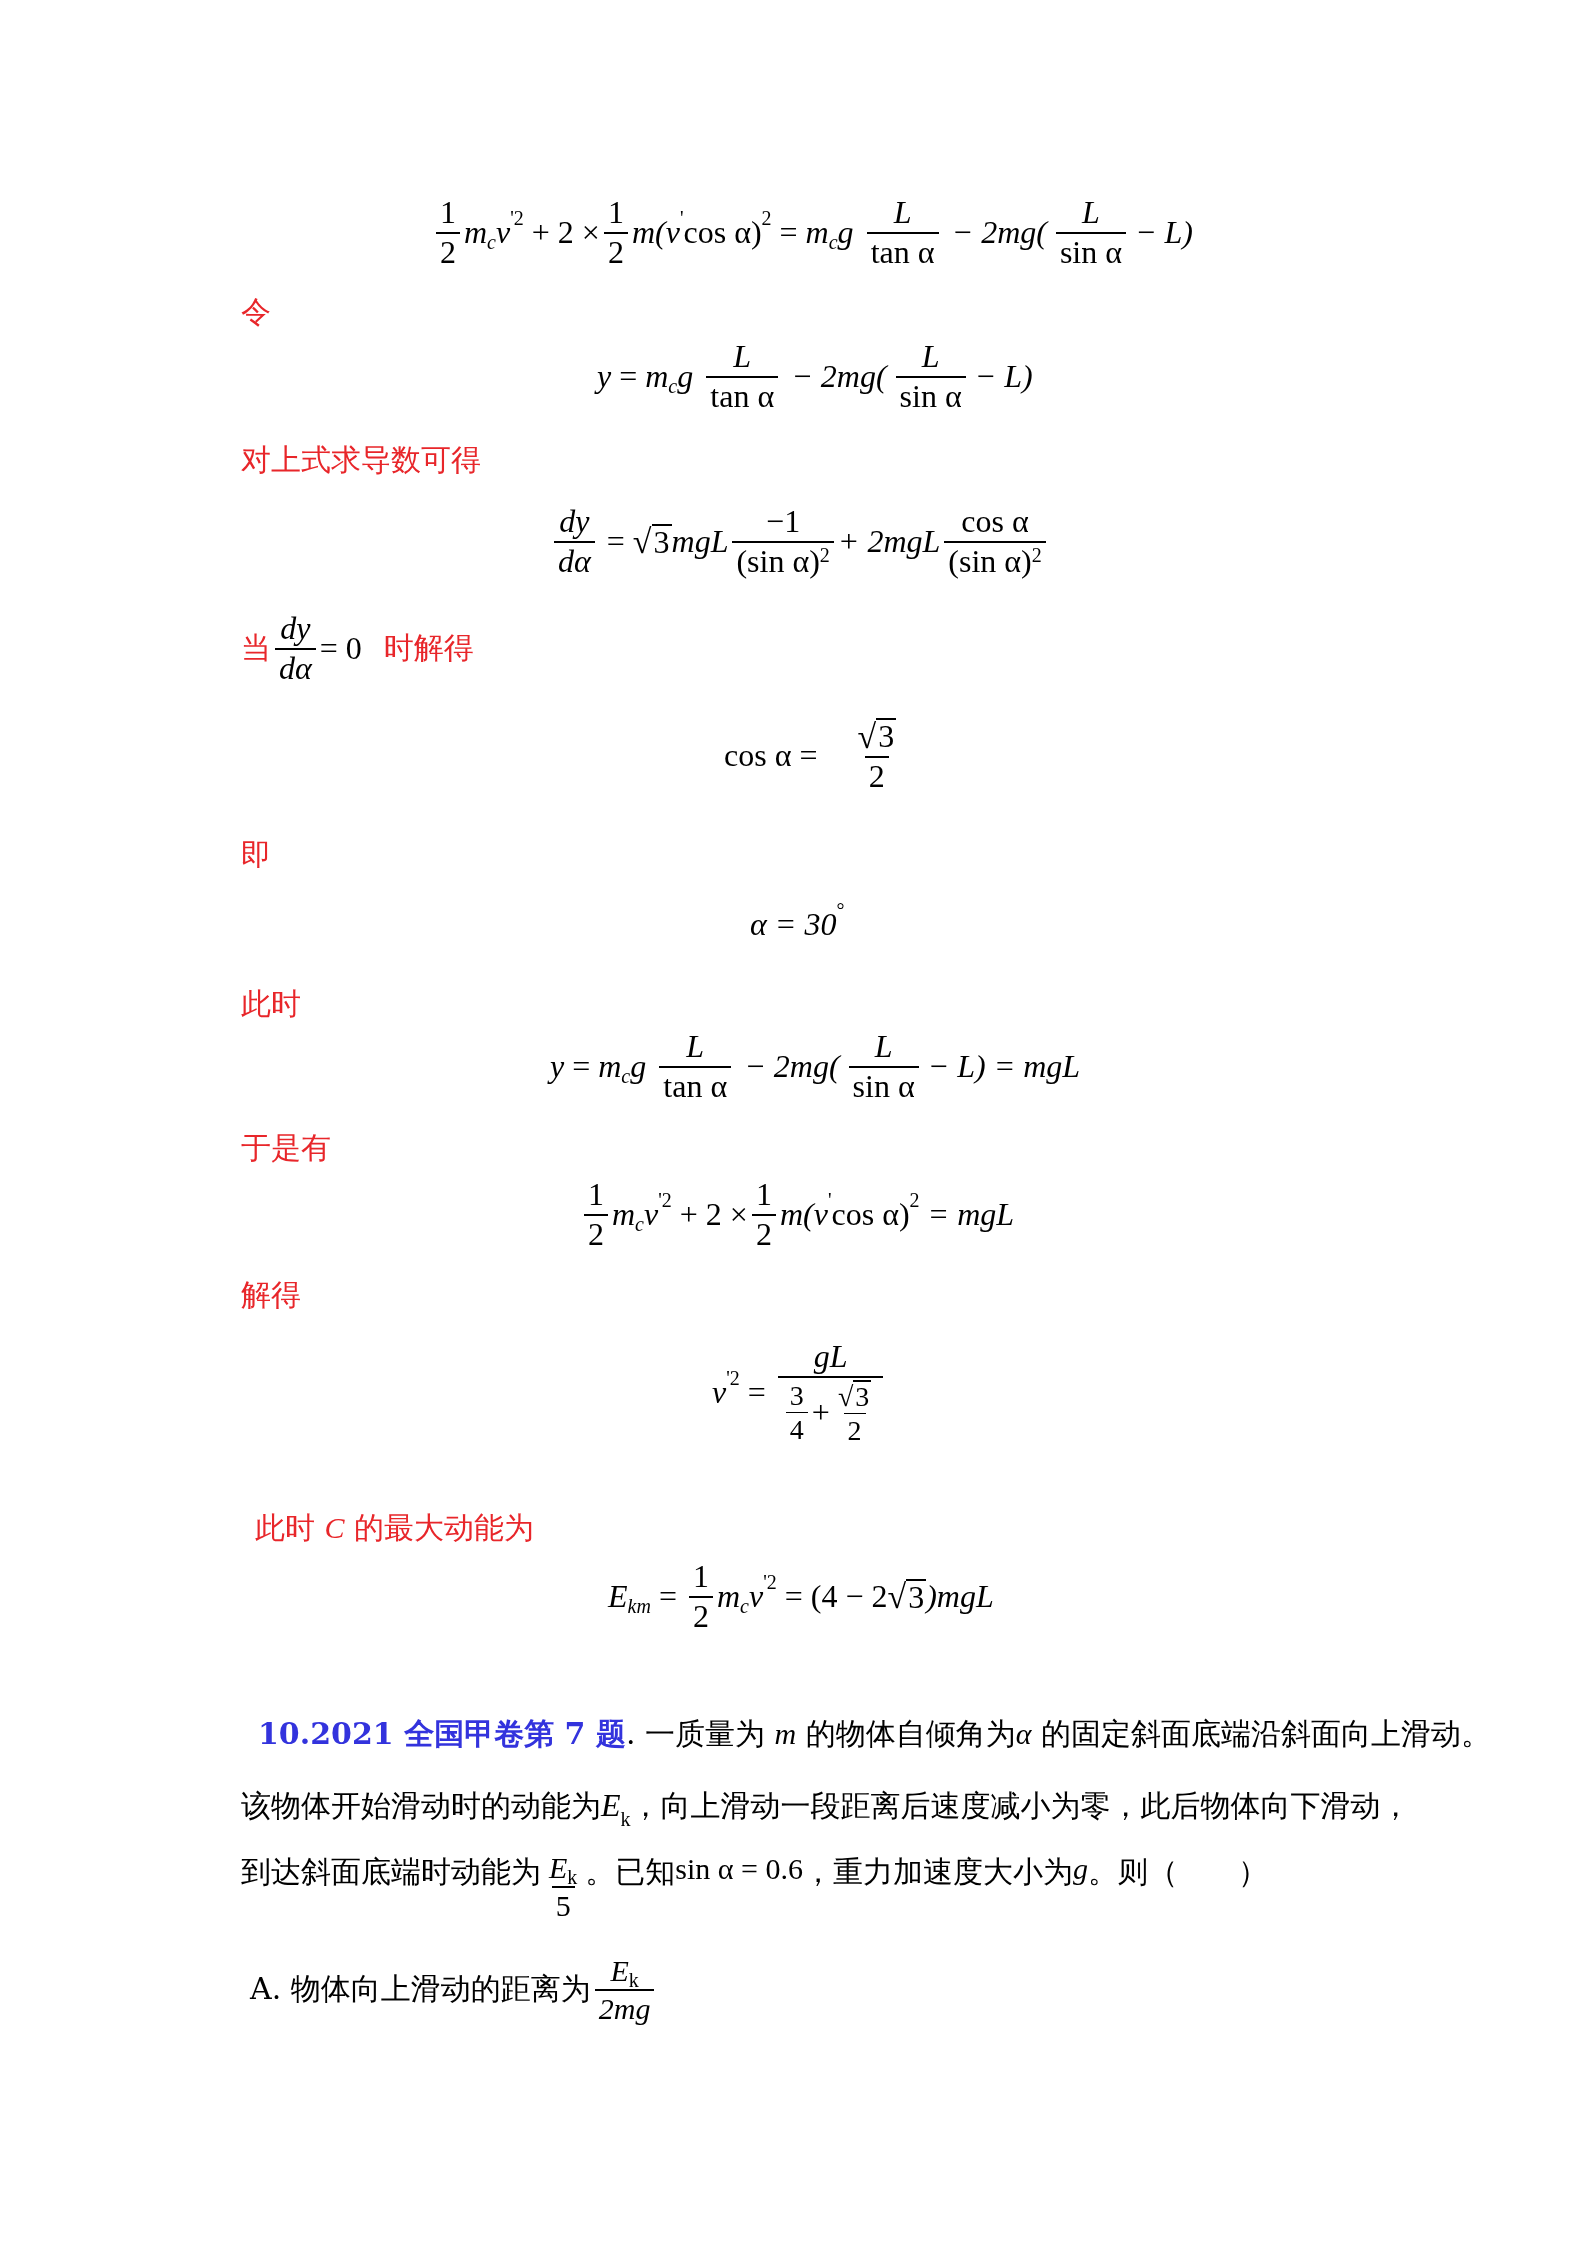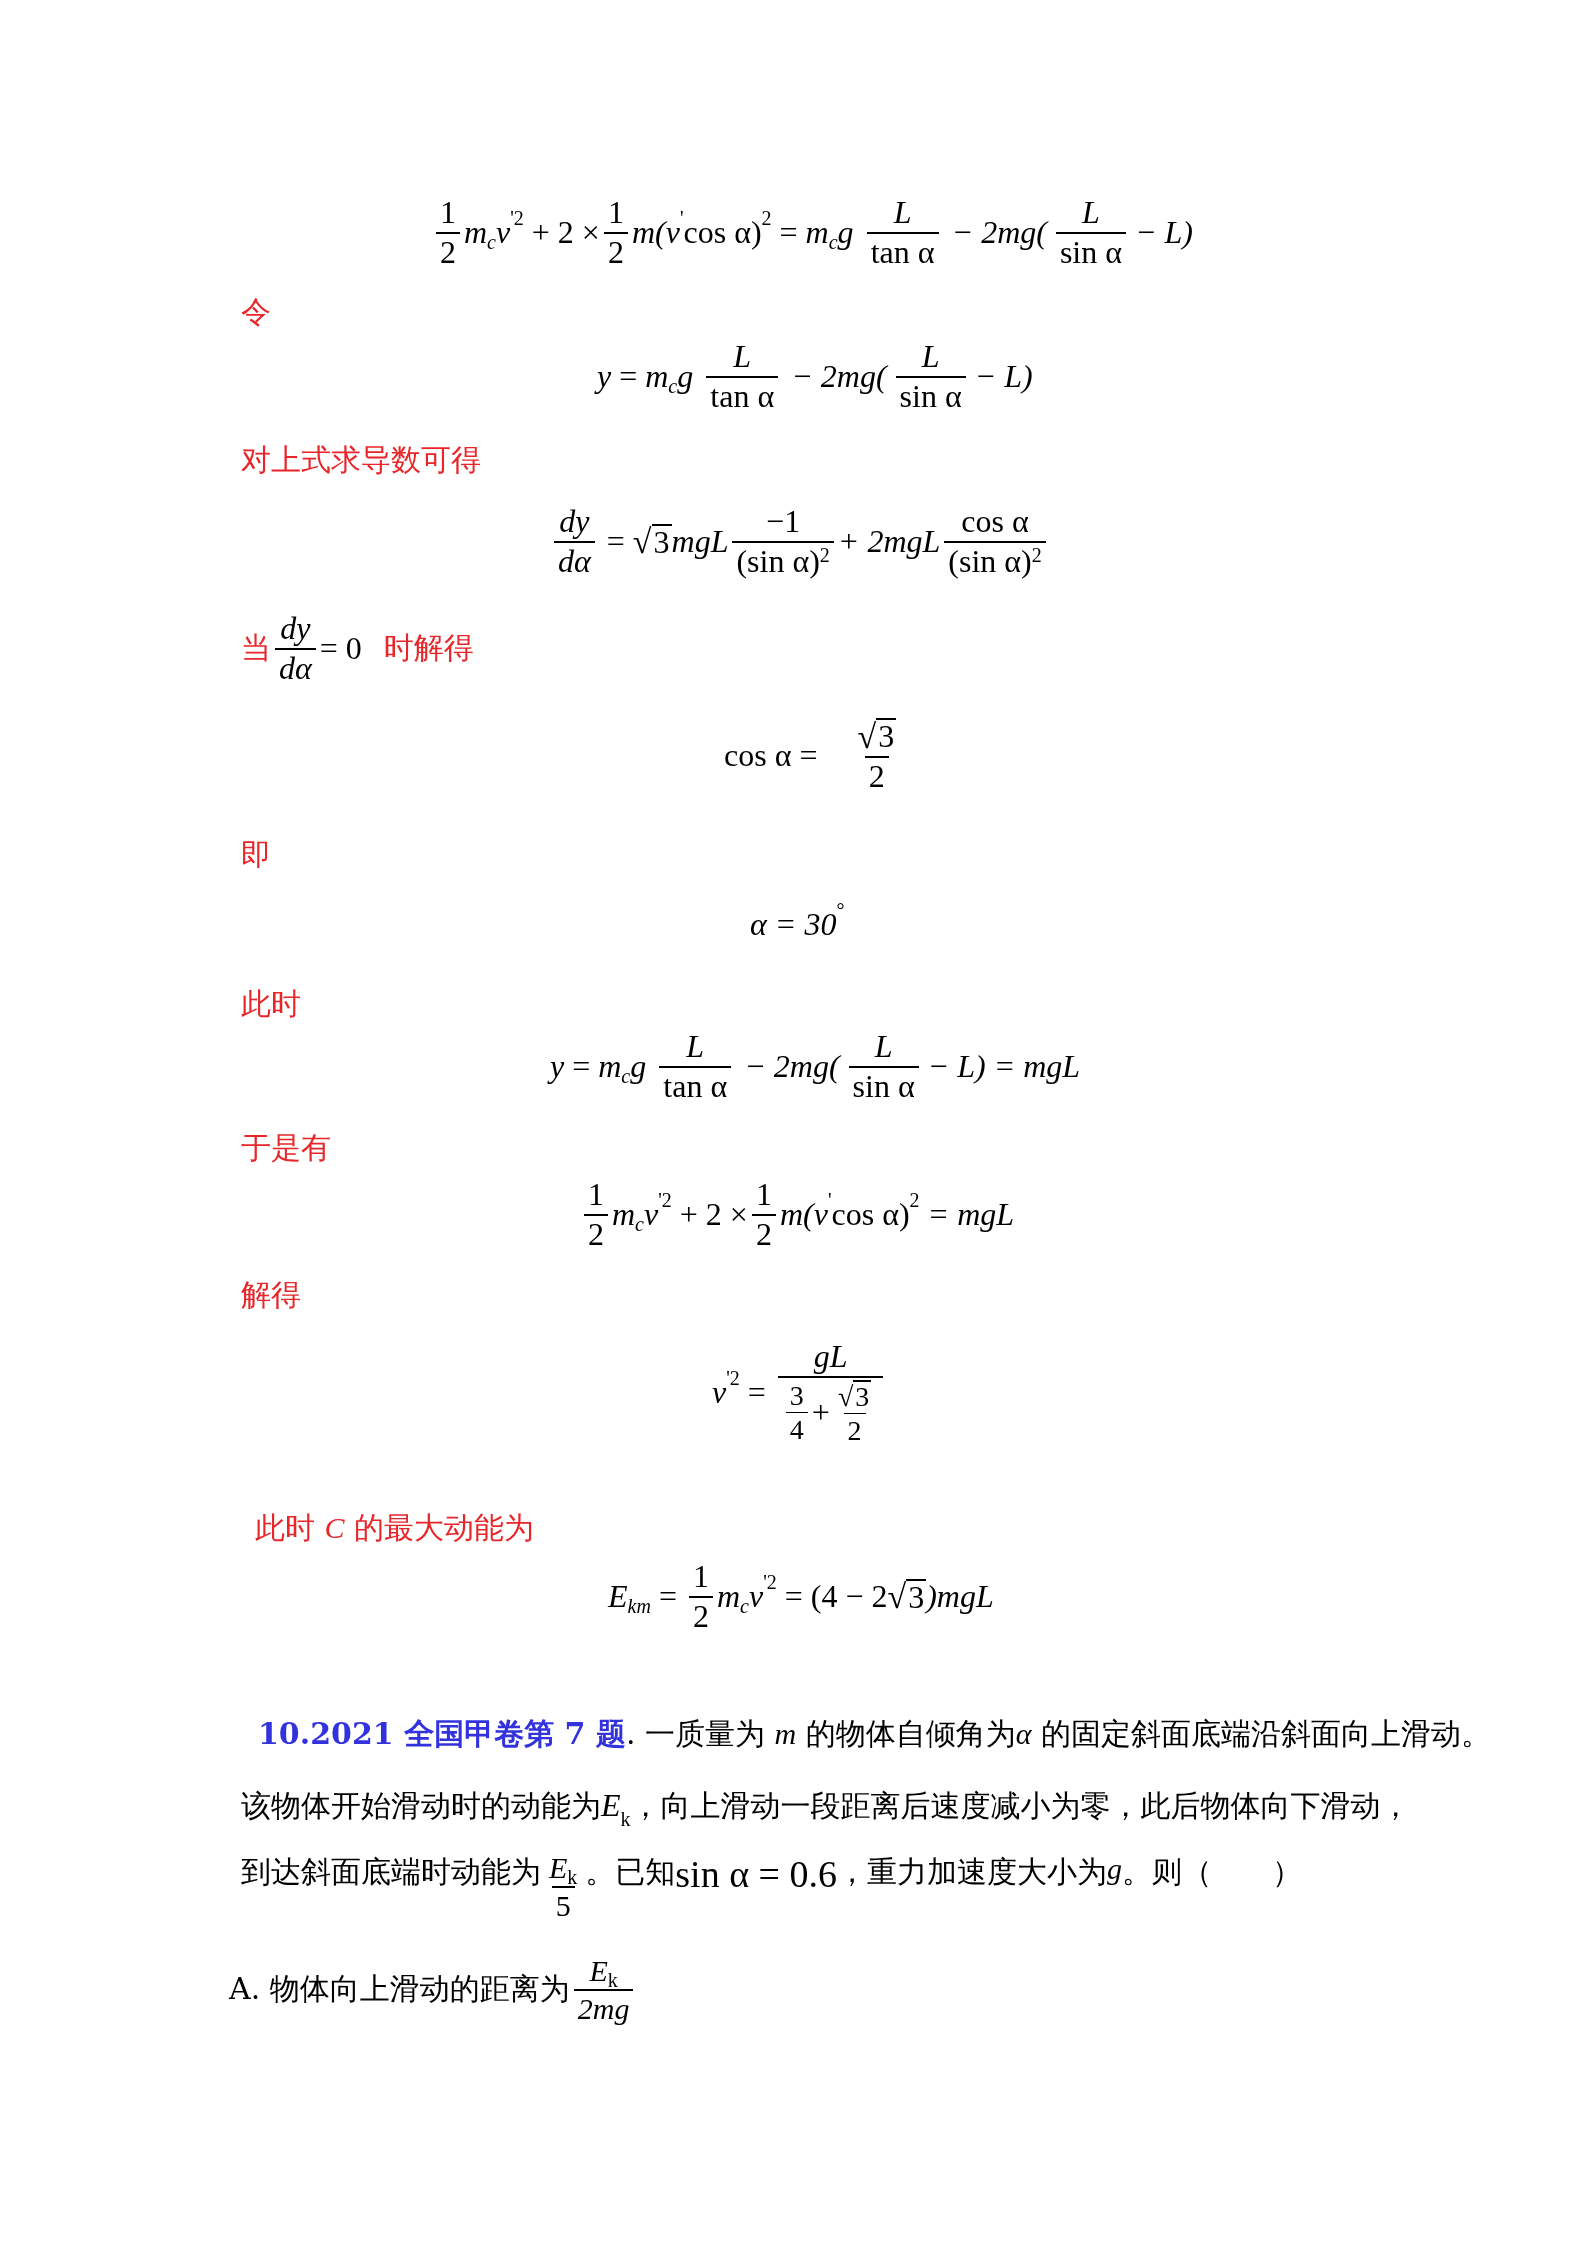--- a/index.html
+++ b/index.html
@@ -250,25 +250,25 @@
   <span>该物体开始滑动时的动能为</span><i style="font-family:'Liberation Serif',serif; font-size:32px;">E</i><span class="sub" style="font-family:'Liberation Serif',serif;">k</span><span>，向上滑动一段距离后速度减小为零，此后物体向下滑动，</span>
 </div>
 
 <div class="abs cn" style="left:241px; top:1852px; white-space:nowrap; display:flex; align-items:flex-start;">
   <span>到达斜面底端时动能为</span>
   <span class="math frac" style="font-size:30px;">
       <span class="num"><i>E</i><span class="sub" style="top:6px">k</span></span>
       <span class="den">5</span>
     </span>
   <span>。已知</span>
-  <span class="math" style="font-size:38px;">sin α = 0.6</span>
+  <span class="math" style="font-size:30px;">sin α = 0.6</span>
   <span>，重力加速度大小为</span>
   <i style="font-family:'Liberation Serif',serif;">g</i>
   <span>。则（　　）</span>
 </div>
 
-<div class="abs cn" style="left:229px; top:1955px; white-space:nowrap; display:flex; align-items:center;">
+<div class="abs cn" style="left:250px; top:1955px; white-space:nowrap; display:flex; align-items:center;">
   <span>A. 物体向上滑动的距离为</span>
   <span class="math frac" style="font-size:30px;">
       <span class="num"><i>E</i><span class="sub" style="top:6px">k</span></span>
       <i class="den">2mg</i>
     </span>
 </div>
 
 </body></html>

